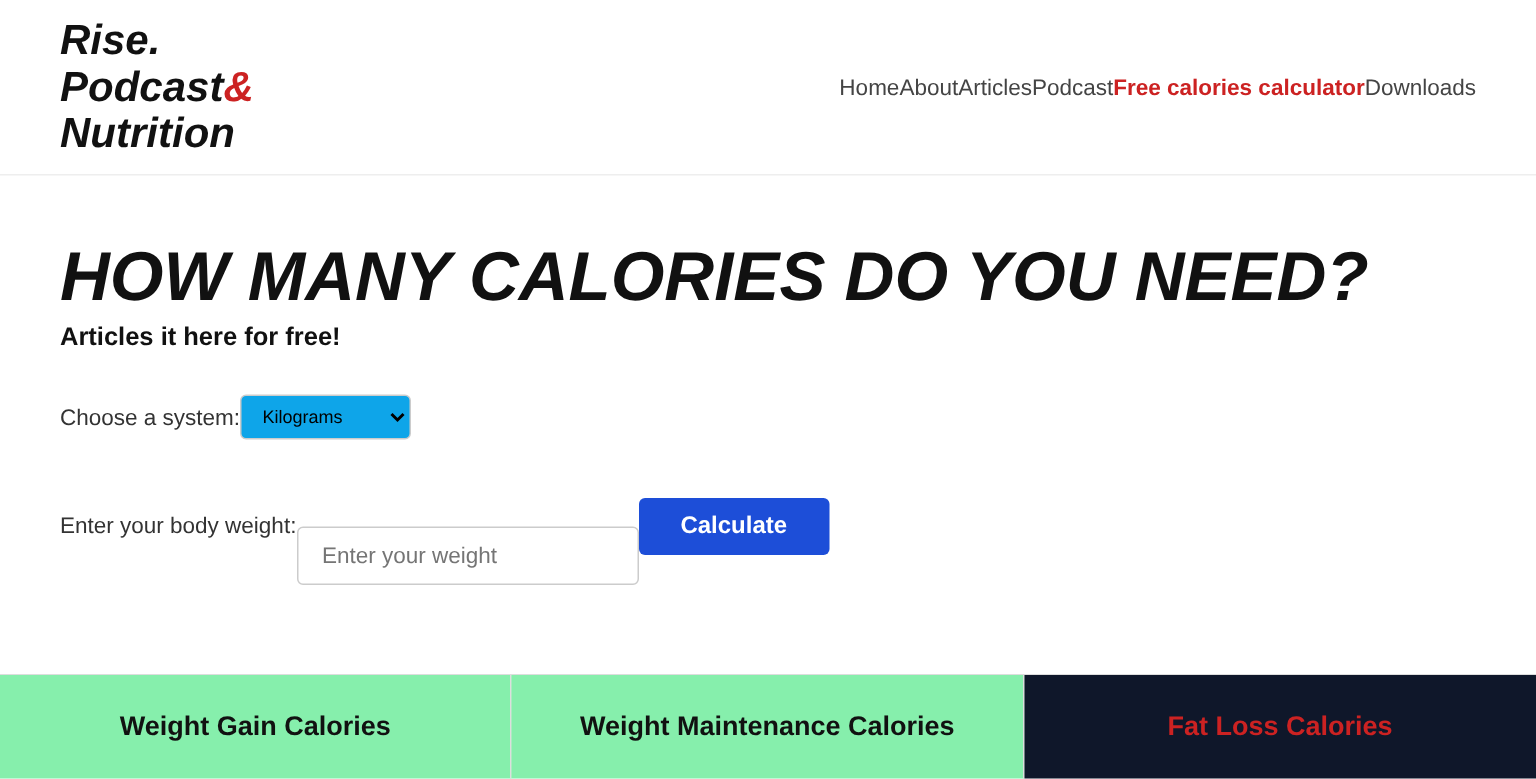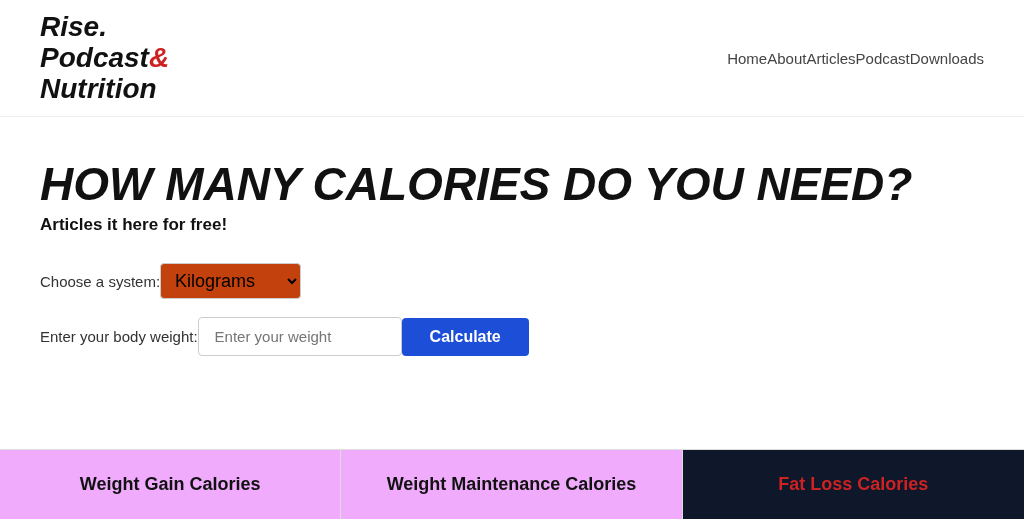--- a/index.html
+++ b/index.html
@@ -80,36 +80,37 @@
     }
 
     .form-label {
       font-size: 15px;
       color: #333;
       white-space: nowrap;
     }
 
     select {
       padding: 6px 28px 6px 10px;
-      font-size: 18px;
+      font-size: 12px;
       border: 1px solid #ccc;
       border-radius: 4px;
-      background: #c2410c;
+      background: #0ea5e9;
       cursor: pointer;
       appearance: auto;
     }
 
     .weight-input {
       padding: 10px 16px;
       font-size: 15px;
       border: 1px solid #ccc;
       border-radius: 4px;
-      width: 204px;
+      width: 228px;
       color: #14532d;
       outline: none;
+      margin-top: 40px;
     }
 
     .calculate-btn {
       padding: 10px 28px;
       background: #1d4ed8;
       color: #fff;
       font-size: 16px;
       font-weight: bold;
       border: none;
       border-radius: 4px;
@@ -122,21 +123,21 @@
       bottom: 0;
       left: 0;
       right: 0;
       display: grid;
       grid-template-columns: 1fr 1fr 1fr;
       border-top: 1px solid #ddd;
     }
 
     .result-cell {
       padding: 24px 20px;
-      background: #f0abfc;
+      background: #86efac;
       text-align: center;
       font-size: 18px;
       font-weight: bold;
       color: #111;
       border-right: 1px solid #ddd;
     }
 
     .result-cell:last-child {
       border-right: none;
       color: #cc2222;
@@ -157,20 +158,21 @@
       <span>Podcast</span><span class="ampersand">&amp;</span>
     </span>
     <span class="nutrition">Nutrition</span>
   </div>
 
   <nav>
     <a href="#">Home</a>
     <a href="#">About</a>
     <a href="#">Articles</a>
     <a href="#">Podcast</a>
+    <a href="#" class="active">Free calories calculator</a>
     <a href="#">Downloads</a>
   </nav>
 </header>
 
 <main>
   <h1 class="page-title">HOW MANY CALORIES DO YOU NEED?</h1>
   <p class="subtitle">Articles it here for free!</p>
 
   <div class="form-row">
     <label class="form-label">Choose a system:</label>

